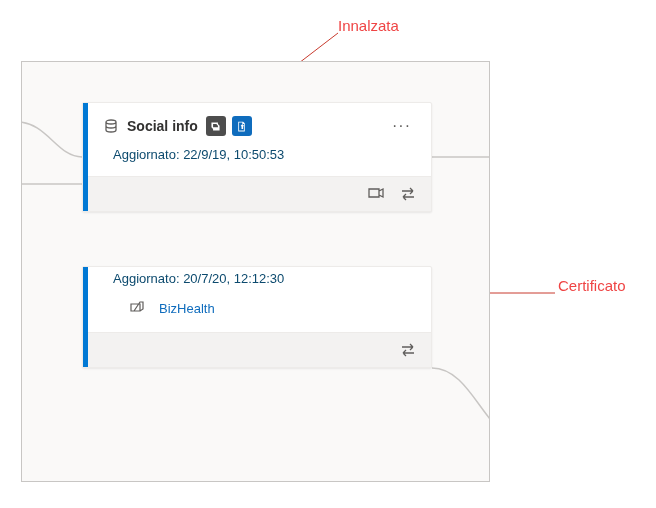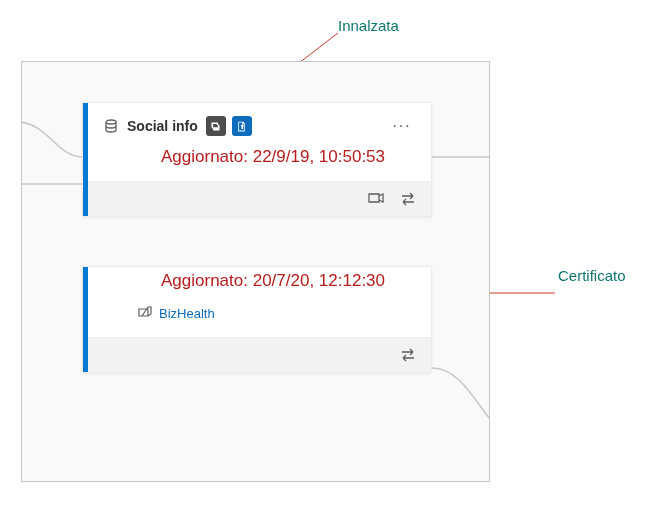--- a/index.html
+++ b/index.html
@@ -8,21 +8,21 @@
     font-family: "Segoe UI", -apple-system, sans-serif;
     font-size: 14px;
     color: #323130;
     background: #fff;
     width: 656px;
     height: 508px;
     position: relative;
   }
   .annot {
     position: absolute;
-    color: #0f766e;
+    color: #ef4444;
     font-size: 15px;
   }
   .annot-line {
     position: absolute;
     stroke: #c83b2e;
     stroke-width: 1;
     fill: none;
   }
   .arrowhead { fill: #c83b2e; }
 
@@ -33,21 +33,20 @@
     width: 469px;
     height: 421px;
     border: 1px solid #c8c6c4;
     background: #faf9f8;
   }
   .canvas {
     position: relative;
     width: 100%;
     height: 100%;
     overflow: hidden;
-    text-align: center;
   }
   .conn {
     position: absolute;
     stroke: #c8c6c4;
     stroke-width: 1.5;
     fill: none;
   }
 
   .card {
     position: absolute;
@@ -88,23 +87,23 @@
   .badge svg { width: 13px; height: 13px; }
   .more {
     margin-left: auto;
     color: #605e5c;
     padding: 2px 6px;
     cursor: pointer;
     font-size: 16px;
     letter-spacing: 1px;
   }
   .card-sub {
-    padding: 4px 14px 14px 46px;
-    color: #b91c1c;
-    font-size: 17px;
+    padding: 4px 14px 14px 30px;
+    color: #0c4a6e;
+    font-size: 13px;
   }
   .card-footer {
     background: #f3f2f1;
     border-top: 1px solid #edebe9;
     display: flex;
     gap: 14px;
     justify-content: flex-end;
     padding: 8px 14px;
   }
   .foot-icon {
@@ -112,32 +111,31 @@
     width: 18px; height: 18px;
     display: inline-flex;
     align-items: center;
     justify-content: center;
     cursor: pointer;
   }
   .type-icon { color: #605e5c; display:inline-flex; }
   .link-row {
     display:flex;
     align-items:center;
-    gap:6px;
+    gap:14px;
     padding: 0 14px 16px 46px;
-    margin-left: 8px;
   }
   .link-row .lnk { color: #0f6cbd; font-size: 13px; }
   .link-row .link-icon { color:#605e5c; display:inline-flex; }
 </style>
 </head>
 <body>
 
 <div class="annot" style="left:338px; top:17px;">Innalzata</div>
-<div class="annot" style="left:558px; top:267px;">Certificato</div>
+<div class="annot" style="left:558px; top:277px;">Certificato</div>
 
 <svg width="656" height="508" style="position:absolute;left:0;top:0;pointer-events:none">
   <defs>
     <marker id="ah" markerWidth="8" markerHeight="8" refX="6" refY="3" orient="auto">
       <path d="M0,0 L6,3 L0,6 Z" class="arrowhead"></path>
     </marker>
   </defs>
   <line x1="338" y1="33" x2="243" y2="106" class="annot-line" marker-end="url(#ah)"></line>
   <line x1="555" y1="293" x2="299" y2="293" class="annot-line"></line>
 </svg>

